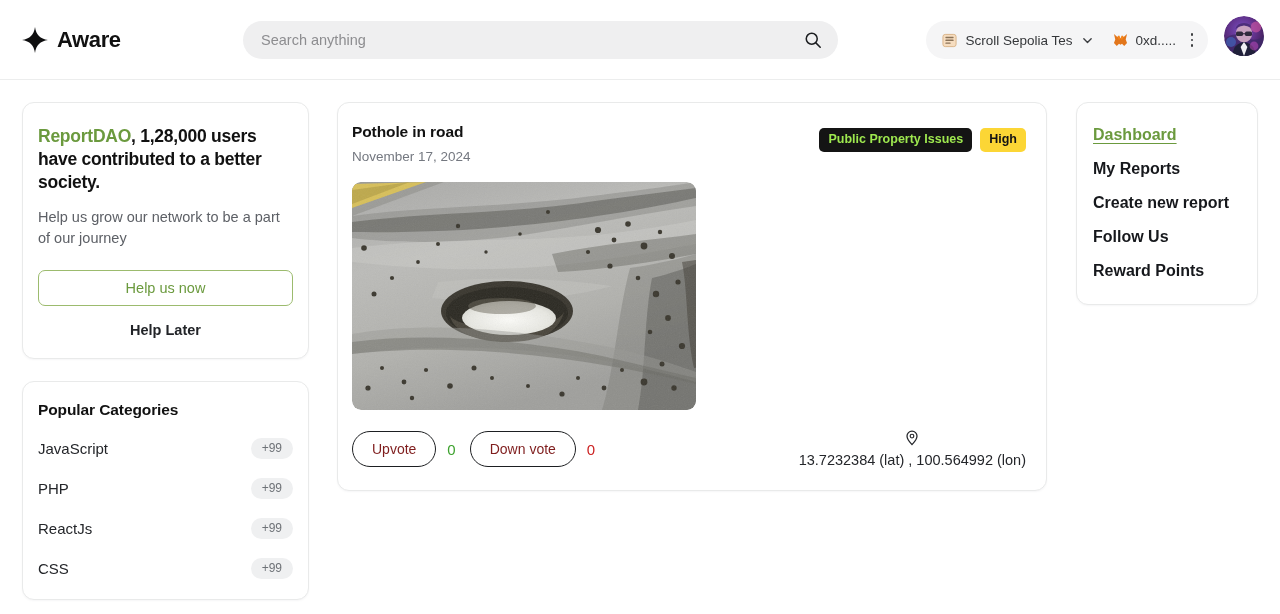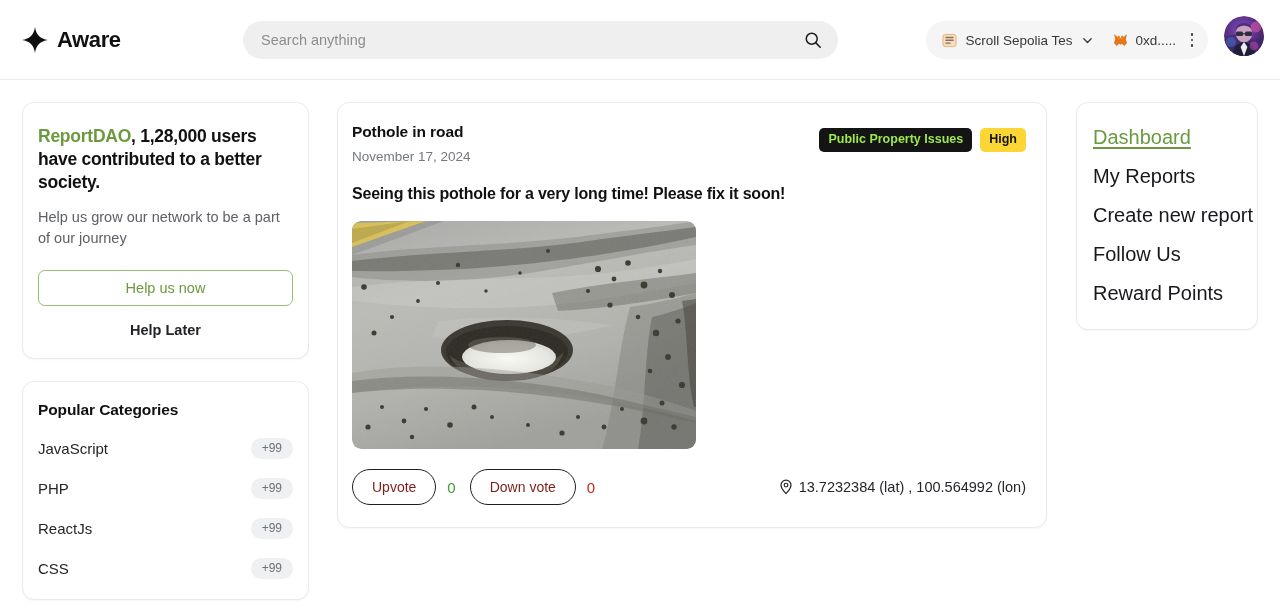--- a/index.html
+++ b/index.html
@@ -302,38 +302,39 @@
     height: 36px;
     padding: 0 19px;
     font-size: 14px;
     font-family: "Liberation Sans", sans-serif;
     color: #7f1d1d;
     cursor: pointer;
   }
   .count-up { font-size: 15px; color: #3da22e; }
   .count-down { font-size: 15px; color: #cc2222; }
 
-  .geo { display: flex; align-items: center; gap: 6px; }
+  .geo { display: flex; align-items: center; gap: 6px; flex-direction: column; }
   .pin-icon { width: 14px; height: 16px; }
   .geo-text { font-size: 14.5px; color: #24262a; }
 
   
   .col-right {
     flex: 0 0 182px;
     width: 182px;
     margin-left: 29px;
   }
   .nav-card { padding: 15px 0 16px 0; }
   .nav-item {
     display: block;
-    font-size: 20px;
+    font-size: 16px;
     color: #16181c;
     padding: 8px 16px;
     cursor: pointer;
     white-space: nowrap;
+    font-weight: bold;
   }
   .nav-item.active {
     color: #6b9a3e;
     text-decoration: underline;
     text-underline-offset: 3px;
   }
 </style>
 </head>
 <body>
 
@@ -451,21 +452,20 @@
         <div>
           <div class="post-title">Pothole in road</div>
           <div class="post-date">November 17, 2024</div>
         </div>
         <div class="tags">
           <span class="tag-cat">Public Property Issues</span>
           <span class="tag-pri">High</span>
         </div>
       </div>
 
-      <div class="post-body">Seeing this pothole for a very long time! Please fix it soon!</div>
 
       <svg class="post-photo" viewBox="0 0 344 228" preserveAspectRatio="none">
         <defs>
           <linearGradient id="asphalt" x1="0" y1="0" x2="0.4" y2="1">
             <stop offset="0%" stop-color="#a9a9a7"></stop>
             <stop offset="35%" stop-color="#bcbcb9"></stop>
             <stop offset="70%" stop-color="#b2b2ae"></stop>
             <stop offset="100%" stop-color="#a0a09d"></stop>
           </linearGradient>
           <radialGradient id="holefill" cx="50%" cy="55%" r="62%">

